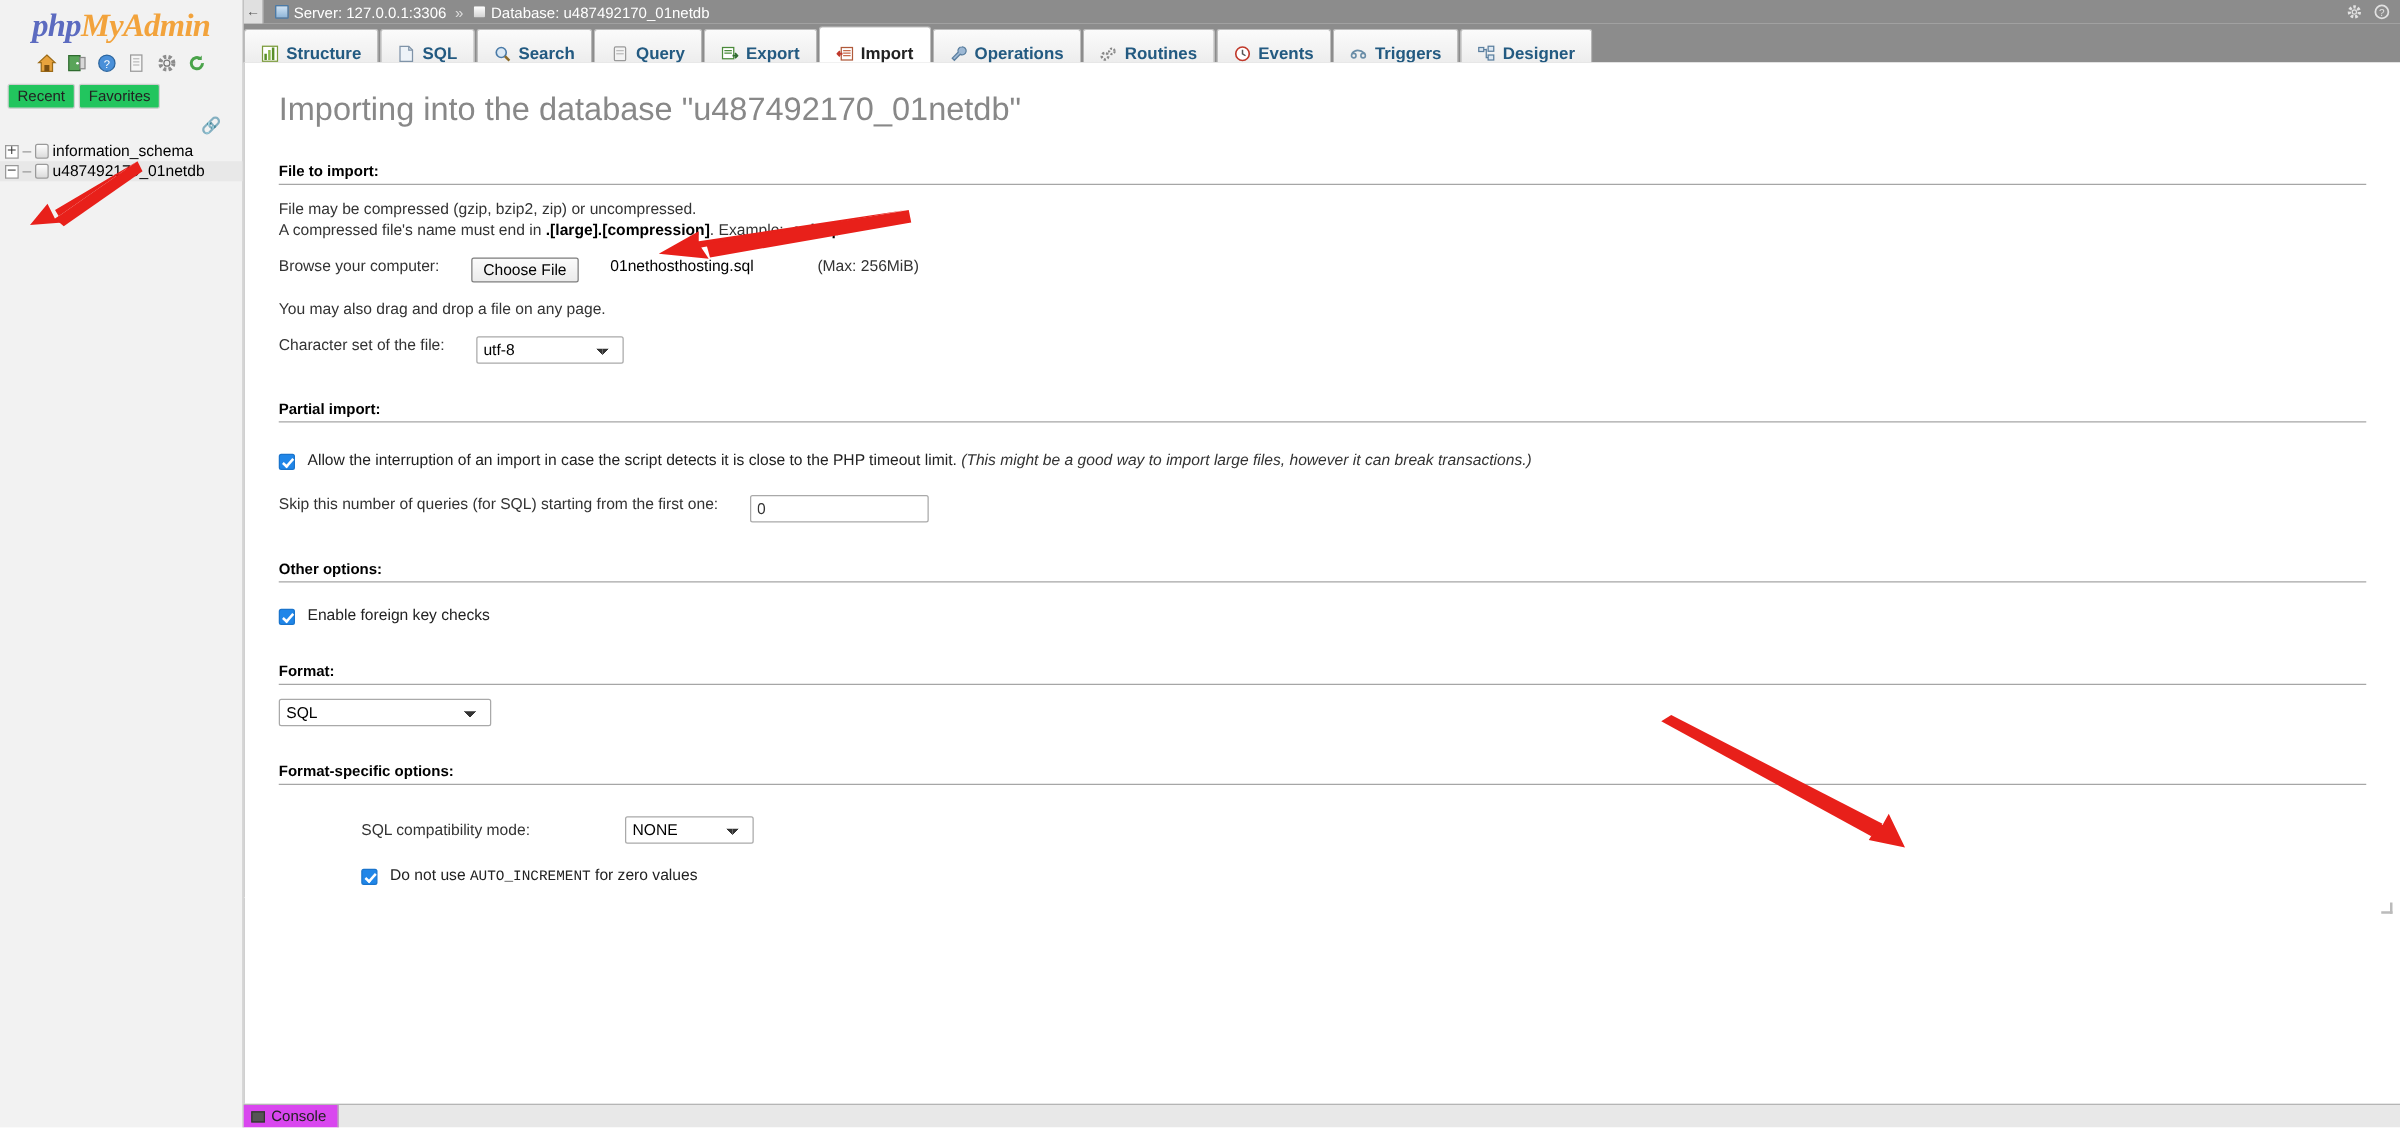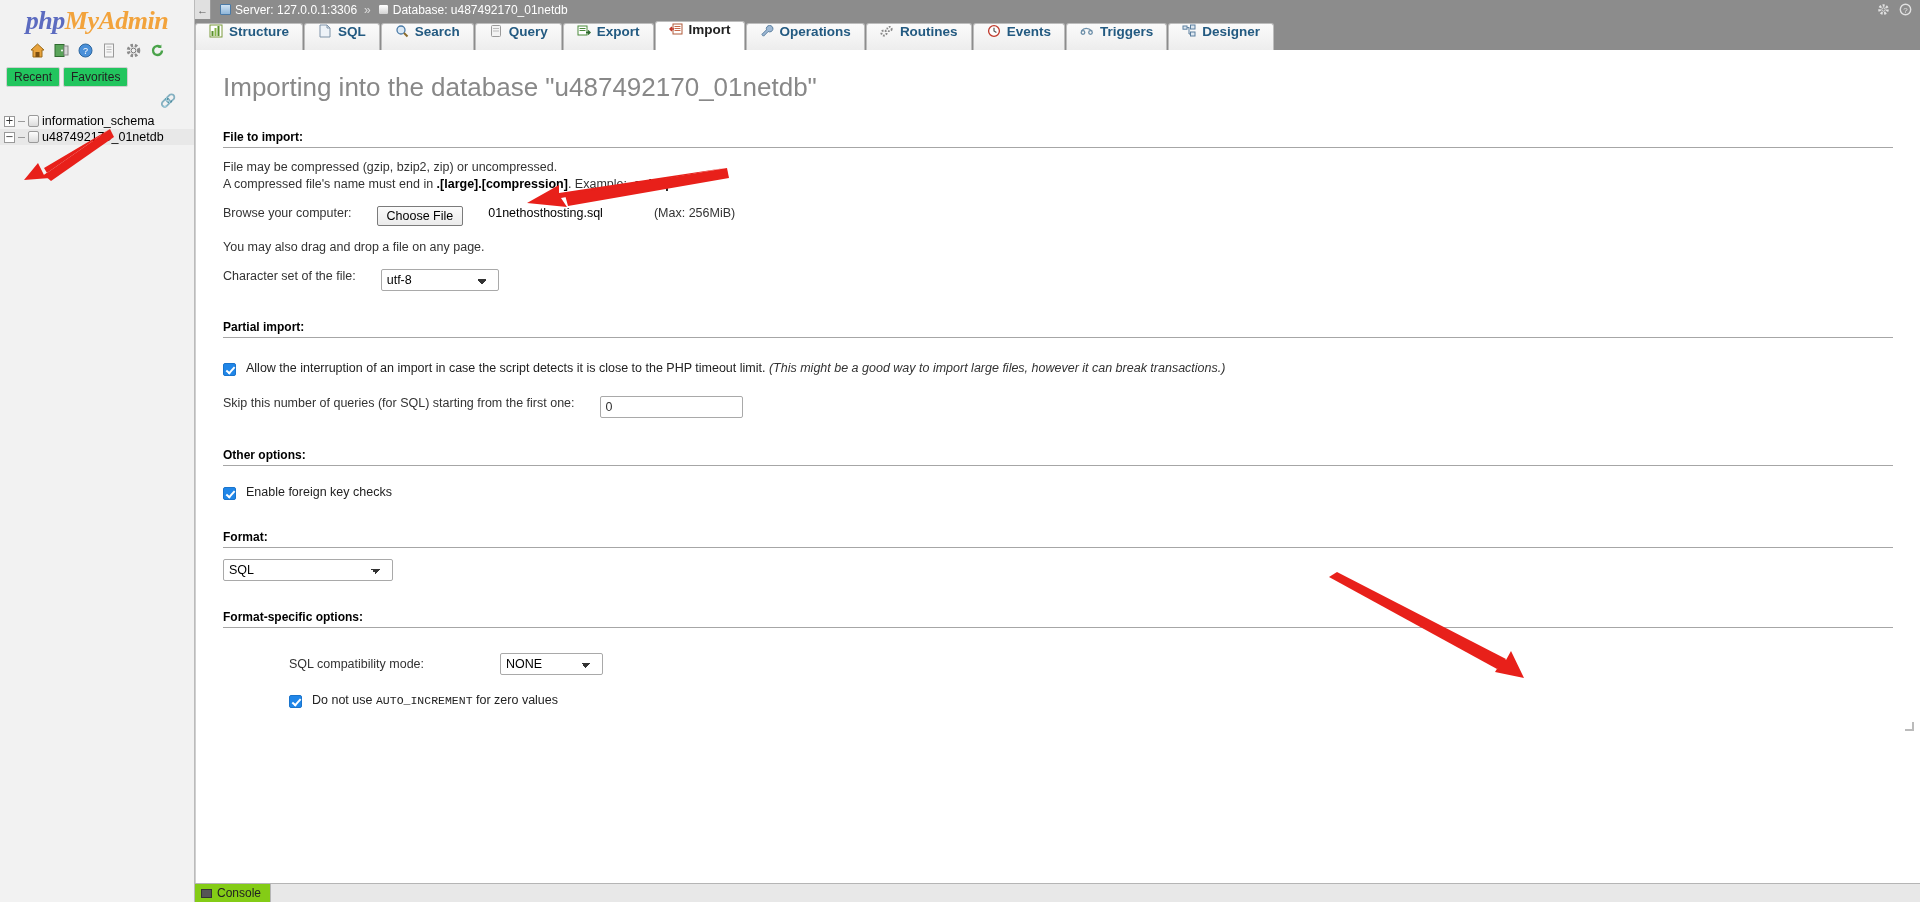--- a/index.html
+++ b/index.html
@@ -97,21 +97,21 @@
     width: 13px; height: 13px; opacity: .85; cursor: pointer;
   }
 
   
   #tabbar {
     position: absolute; left: 195px; top: 19px; width: 1725px; height: 31px;
     background: #8c8c8c;
     display: flex; align-items: flex-end;
   }
   .tab {
-    height: 27px; display: flex; align-items: flex-start; gap: 6px;
+    height: 27px; display: flex; align-items: flex-end; gap: 6px;
     padding: 0 13px; margin-right: 1px;
     background: linear-gradient(#fbfbfb, #ededed);
     color: #235a81; font-size: 13.5px; font-weight: bold;
     border: 1px solid #bdbdbd; border-bottom: none;
     border-radius: 3px 3px 0 0; cursor: pointer; white-space: nowrap;
   }
   .tab.active {
     background: #fff; color: #222;
     height: 29px;
   }
@@ -206,21 +206,21 @@
   }
   #console {
     position: absolute; left: 195px; bottom: 0;
     width: 1725px; height: 19px;
     background: #e8e8e8; border-top: 1px solid #b5b5b5;
     display: flex; align-items: center;
   }
   #console-btn {
     display: flex; align-items: center; gap: 5px;
     padding: 1px 9px 1px 6px; height: 18px;
-    background: #84cc16; border-right: 1px solid #b5b5b5;
+    background: #d946ef; border-right: 1px solid #b5b5b5;
     font-size: 12px; color: #222; cursor: pointer;
   }
   .console-ic {
     width: 11px; height: 9px; background: #555;
     border: 1px solid #333; position: relative;
   }
   #leftpad-bottom {
     position: absolute; left: 0; bottom: 0; width: 195px; height: 19px;
     background: #f2f2f2; border-right: 1px solid #bbb;
   }

